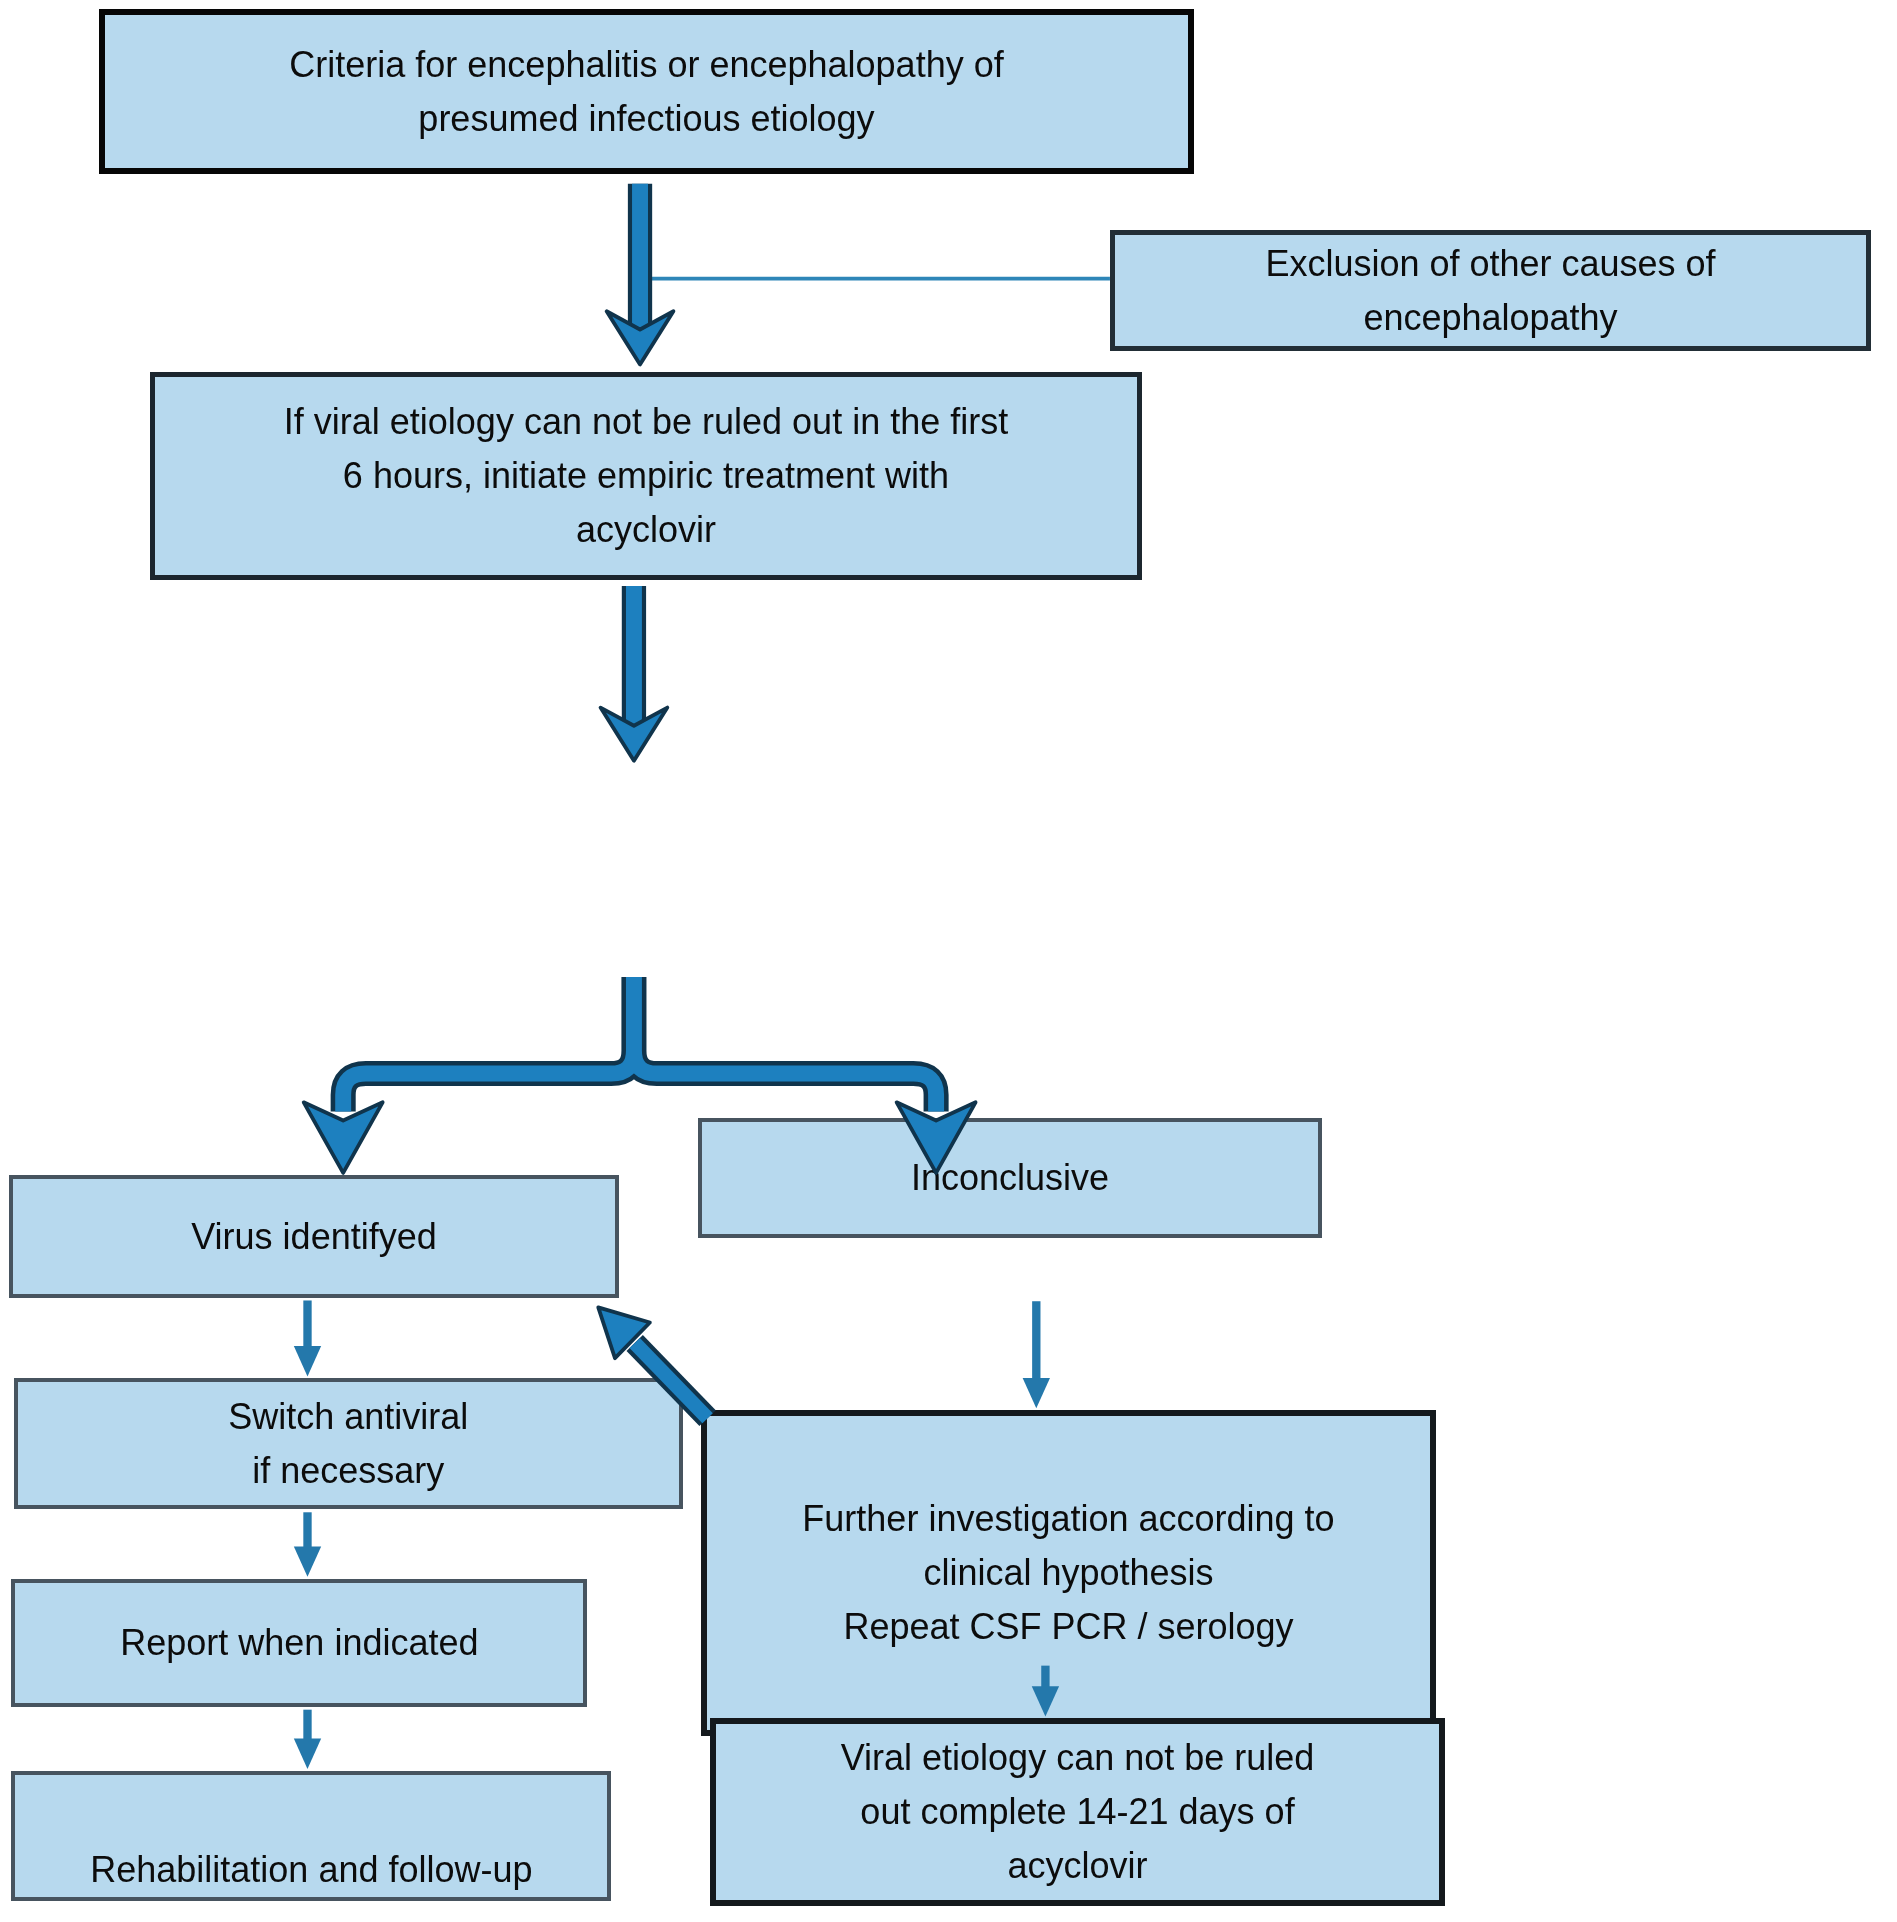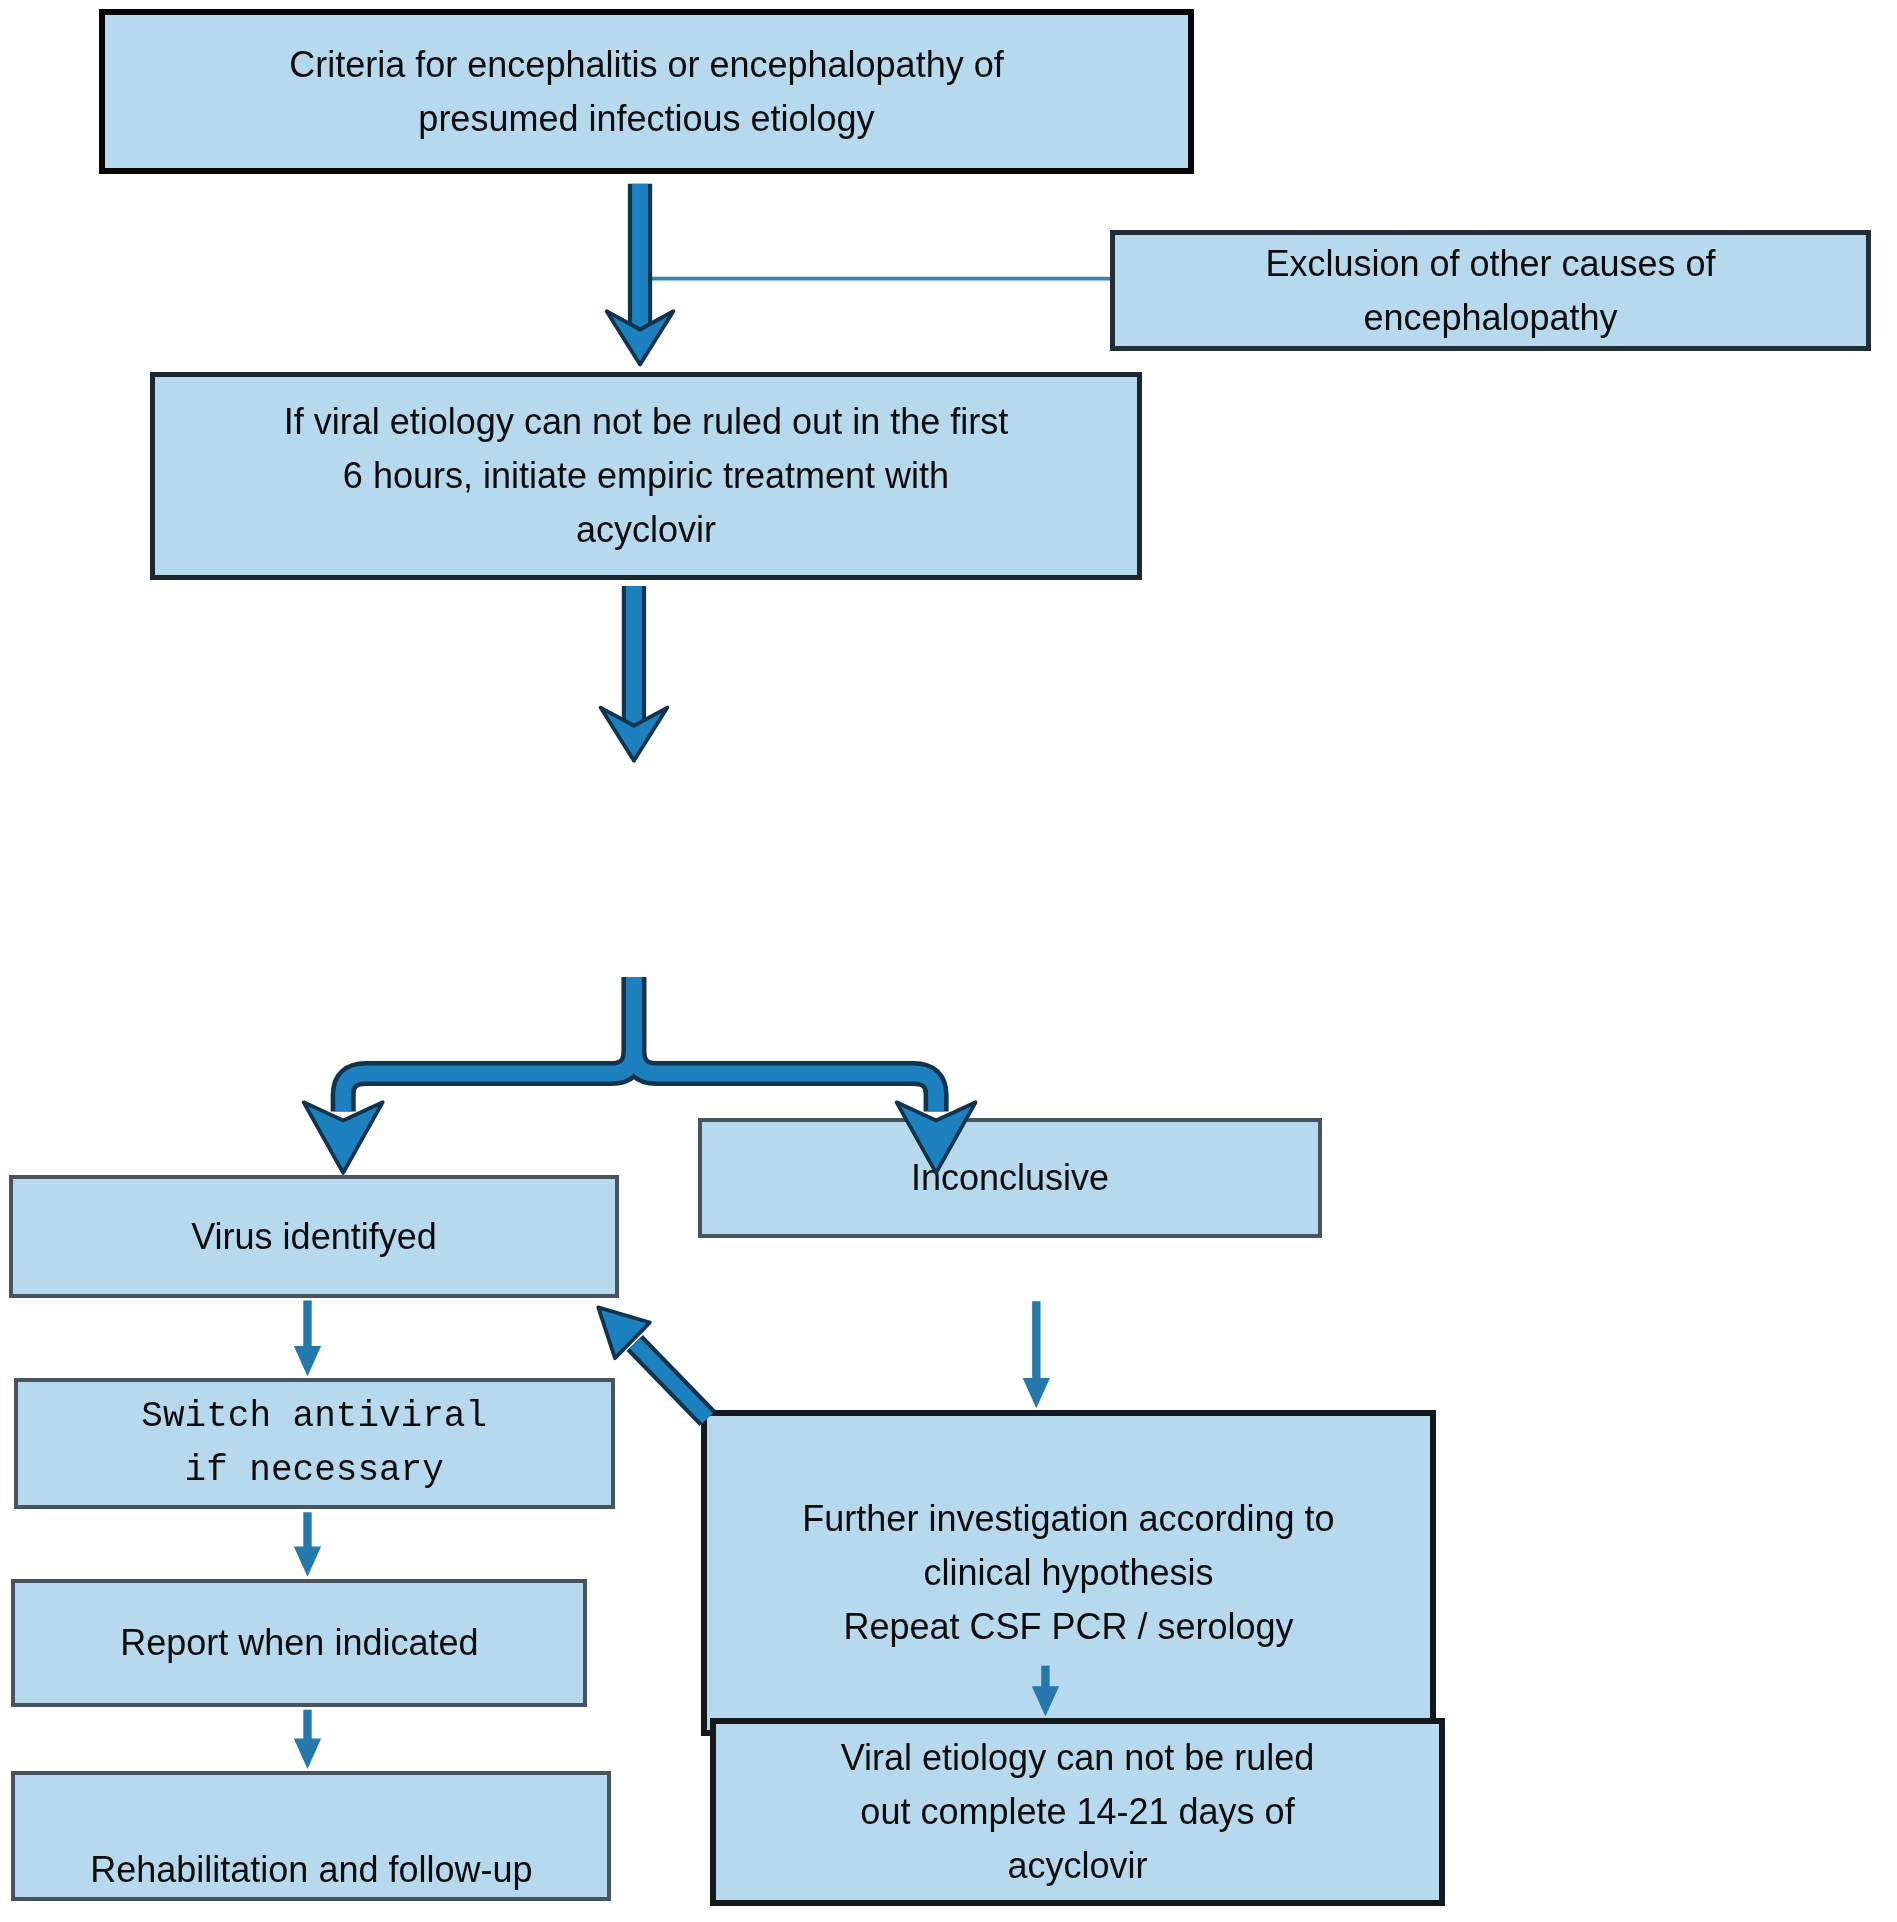--- a/index.html
+++ b/index.html
@@ -30,21 +30,21 @@
   }
   .node .txt { white-space: pre-line; }
 
   
   #n-criteria      { left:99px;  top:9px;   width:1095px; height:165px; border:6.8px solid #060606; }
   #n-exclusion     { left:1110px; top:230px;  width:761px; height:121px; border:5.3px solid #222e36;text-align:center; }
   #n-empiric       { left:150px;  top:372px;  width:992px; height:208px; border:5.3px solid #1c262e; }
   #n-etiological   { left:150px;  top:763px; width:992px; height:212px; border:5.3px solid #1c262e; }
   #n-virus         { left:9px;   top:1175px; width:610px;  height:123px; border:4.6px solid var(--c-border_gray, #47545f);align-items:center; }
   #n-inconclusive  { left:698px;  top:1118px; width:624px;  height:120px; border:4.6px solid var(--c-border_gray, #47545f); }
-  #n-switch        { left:13.7px;   top:1378px; width:601px;  height:131px; border:4.6px solid var(--c-border_gray, #47545f);font-family:Liberation Mono, monospace; }
+  #n-switch        { left:13.7px;   top:1378px; width:669px;  height:131px; border:4.6px solid var(--c-border_gray, #47545f); }
   #n-further       { left:701px;  top:1410px; width:735px;  height:326px; border:6px solid var(--c-border_dark, #14191d); }
   #n-report        { left:11.4px;   top:1579px; width:576px;  height:128px; border:4.6px solid var(--c-border_gray, #47545f); }
   #n-rehab         { left:11.4px;   top:1771px; width:600px;  height:130px; border:4.6px solid var(--c-border_gray, #47545f);align-items:flex-end; }
   #n-viraletiology { left:710px;  top:1718px; width:735px;  height:188px; border:6px solid var(--c-border_dark, #14191d); }
 
   
   #arrows {
     position: absolute;
     left: 0; top: 0;
     width: 1898px;

